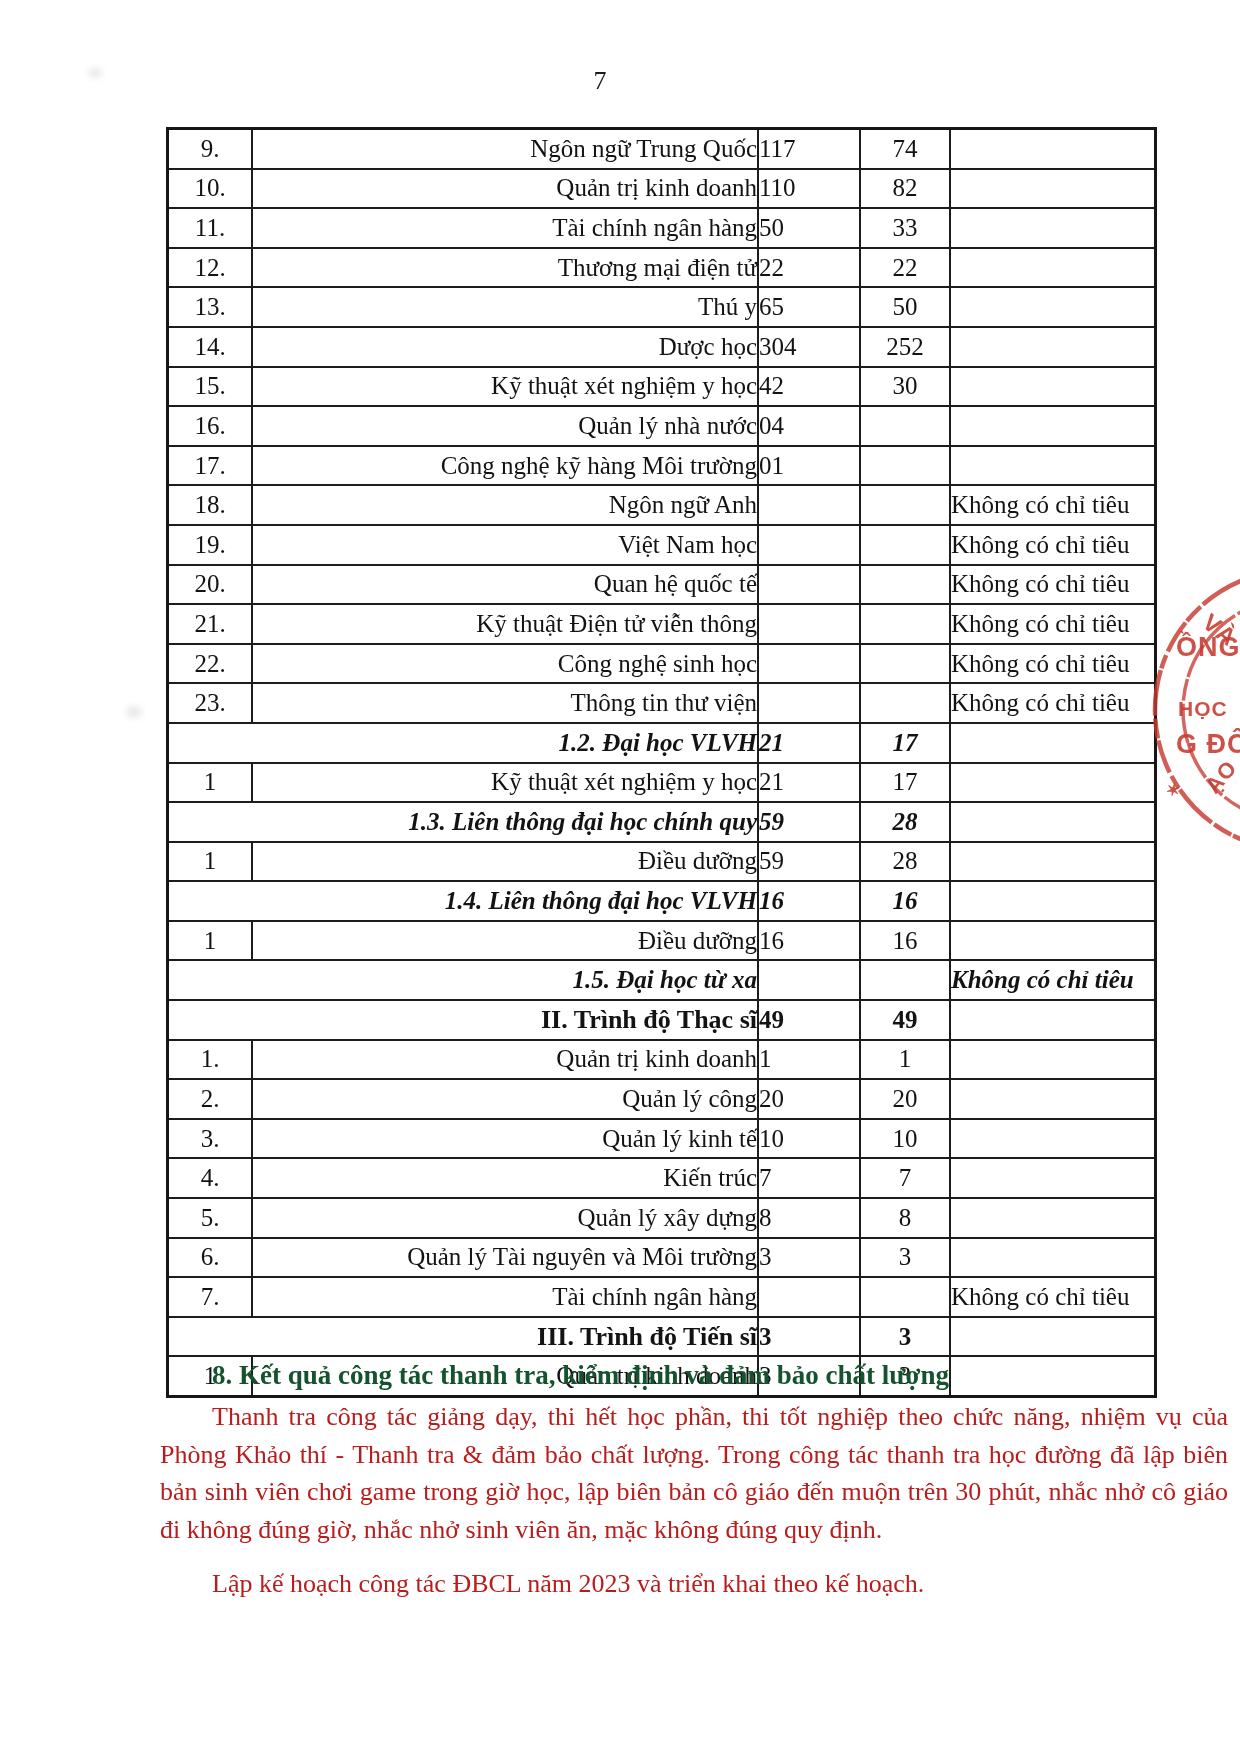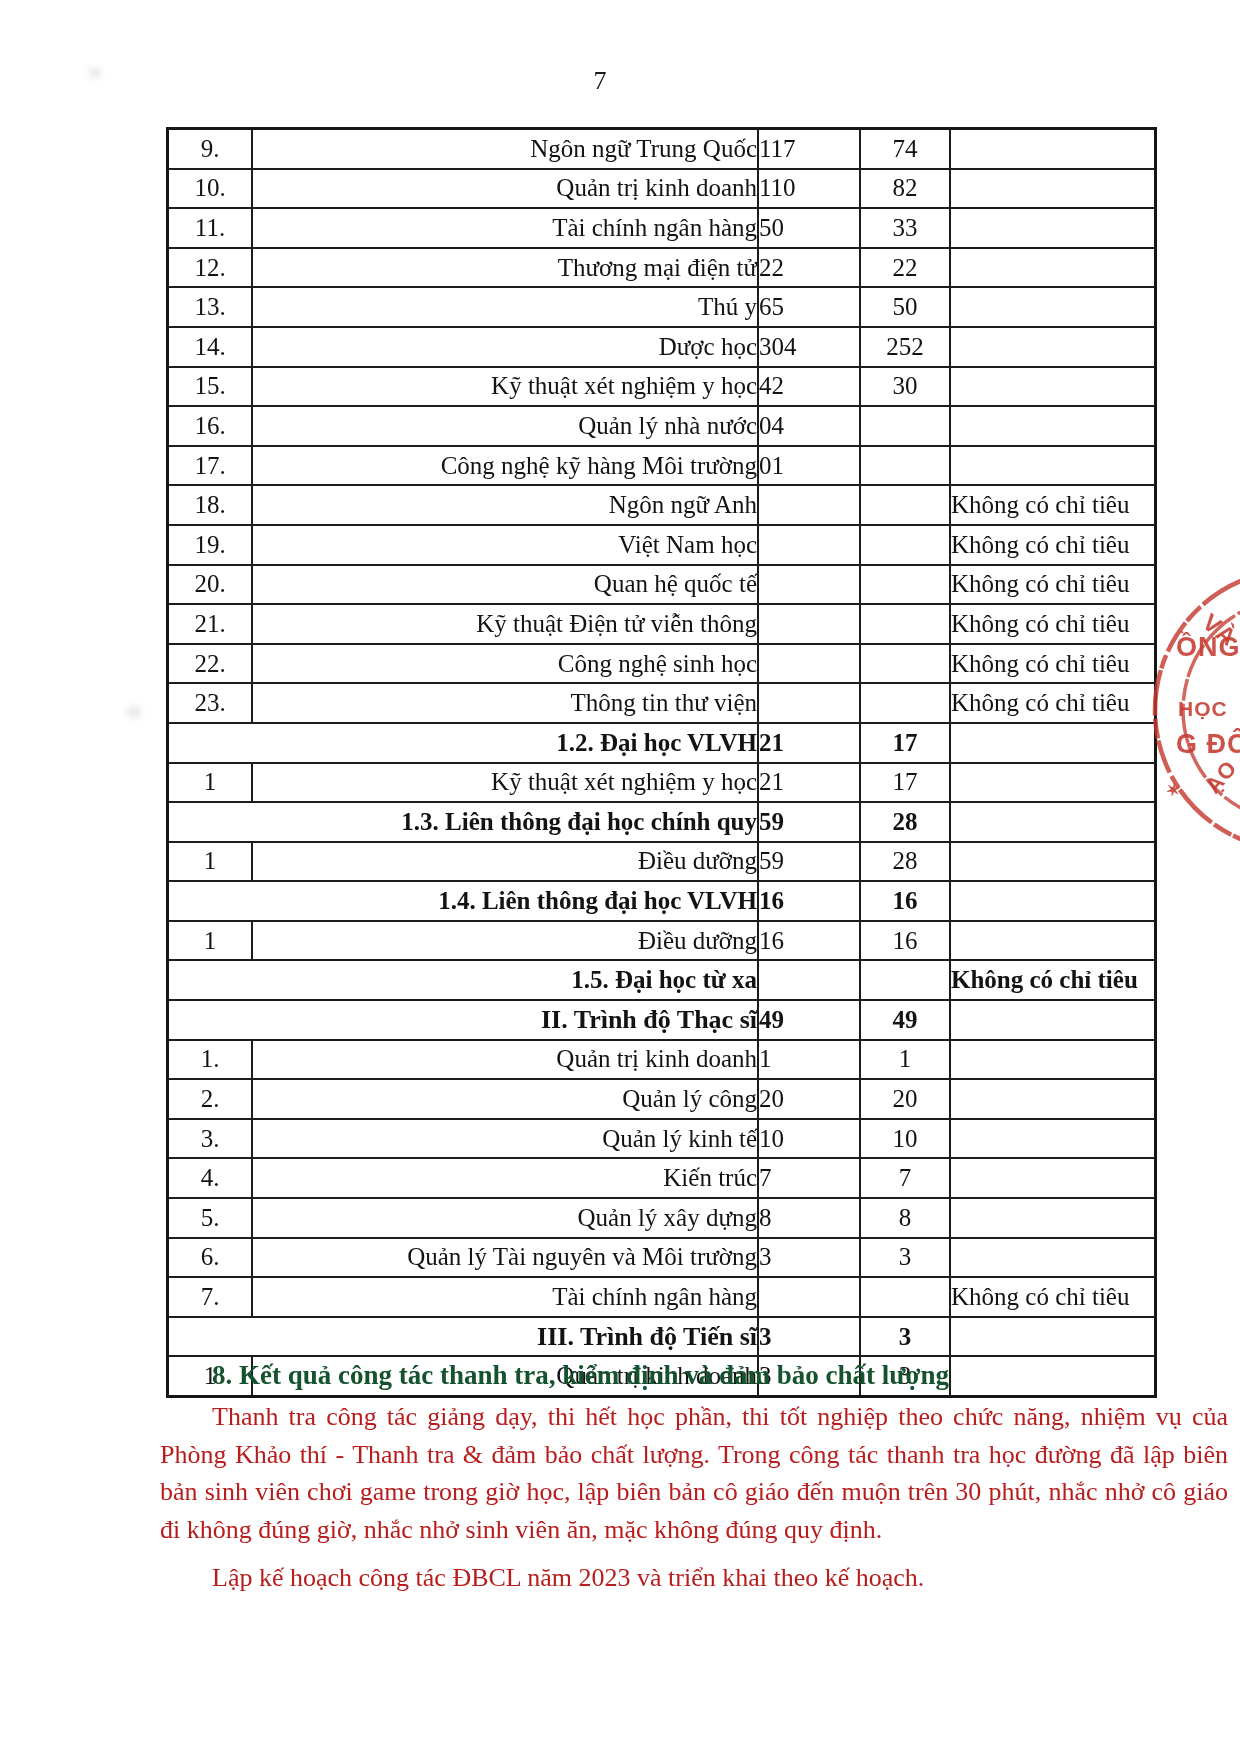--- a/index.html
+++ b/index.html
@@ -22,35 +22,35 @@
   table.adm td{
     border:2px solid #1c1c1c;
     height:37.6px;padding:0;vertical-align:middle;
     overflow:hidden;white-space:nowrap;
   }
   td.c-no{width:82px;text-align:center;}
   td.c-name{width:504px;text-align:right;padding-left:8px;}
   td.c-v1{width:100px;text-align:left;}
   td.c-v2{width:88px;text-align:center;}
   td.c-note{width:203px;text-align:left;padding-left:5px;margin-left:8px;}
-  tr.section-italic td{font-weight:bold;}
+  tr.section-italic td{font-weight:bold;font-style:italic;}
   tr.section-italic td.section-name{padding-left:4px;}
   tr.section-bold td{font-weight:bold;}
   tr.section-bold td.section-name{padding-left:4px;font-size:26px;}
   
   .sec8-heading{
     position:absolute;left:212px;top:1360px;width:900px;
     font-size:27px;font-weight:bold;color:#14532d;
   }
   .bodytext{
     position:absolute;left:160px;top:1398px;width:1068px;
     font-size:26px;line-height:37.5px;text-align:justify;color:#b91c1c;
   }
   .bodytext p{margin:0;text-indent:52px;}
-  .bodytext p + p{margin-top:11px;text-align:left;}
+  .bodytext p + p{margin-top:17px;text-align:left;}
   
   .stamp{position:absolute;left:0;top:0;width:1240px;height:1753px;pointer-events:none;}
   .stamp svg{position:absolute;left:1125px;top:555px;}
   .stamp .frag{
     position:absolute;color:#c63b31;font-family:"Liberation Sans", sans-serif;
     font-weight:bold;opacity:.88;letter-spacing:1px;white-space:nowrap;
   }
   .frag-va{left:1202px;top:616px;font-size:24px;transform:rotate(38deg);}
   .frag-ong{left:1176px;top:632px;font-size:27px;}
   .frag-hoc{left:1178px;top:697px;font-size:21px;}

